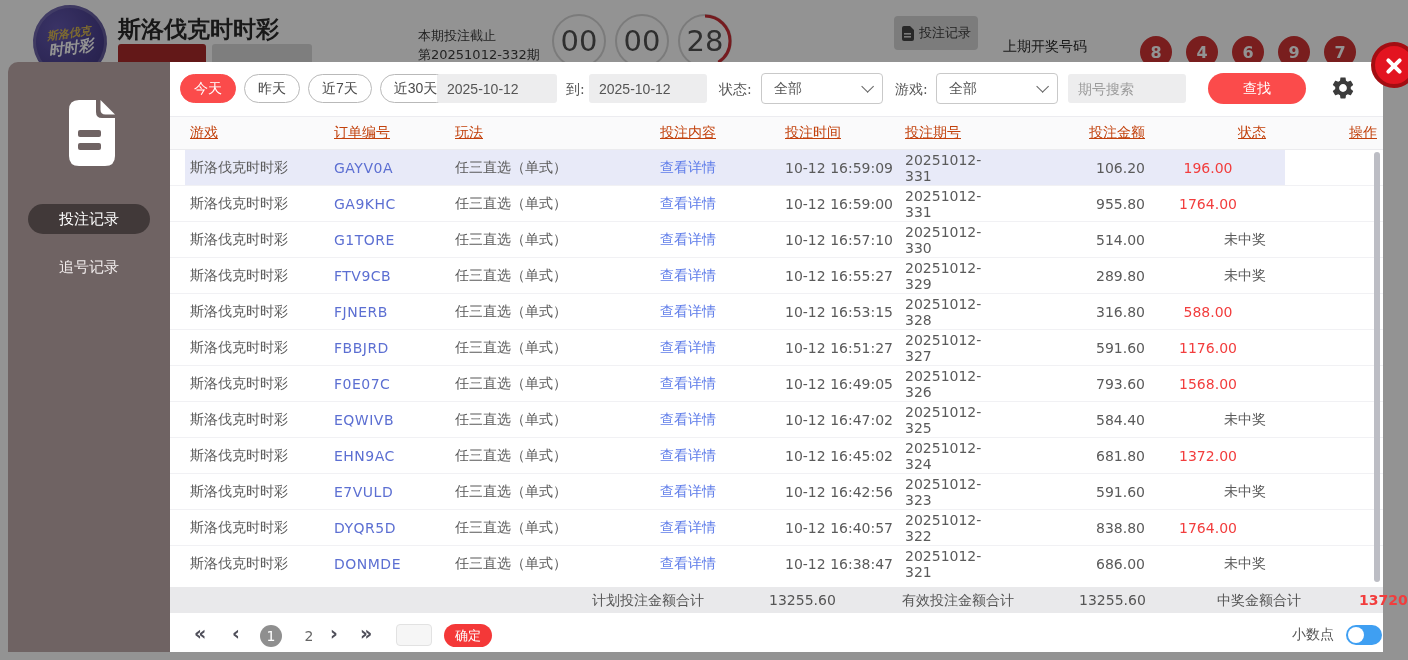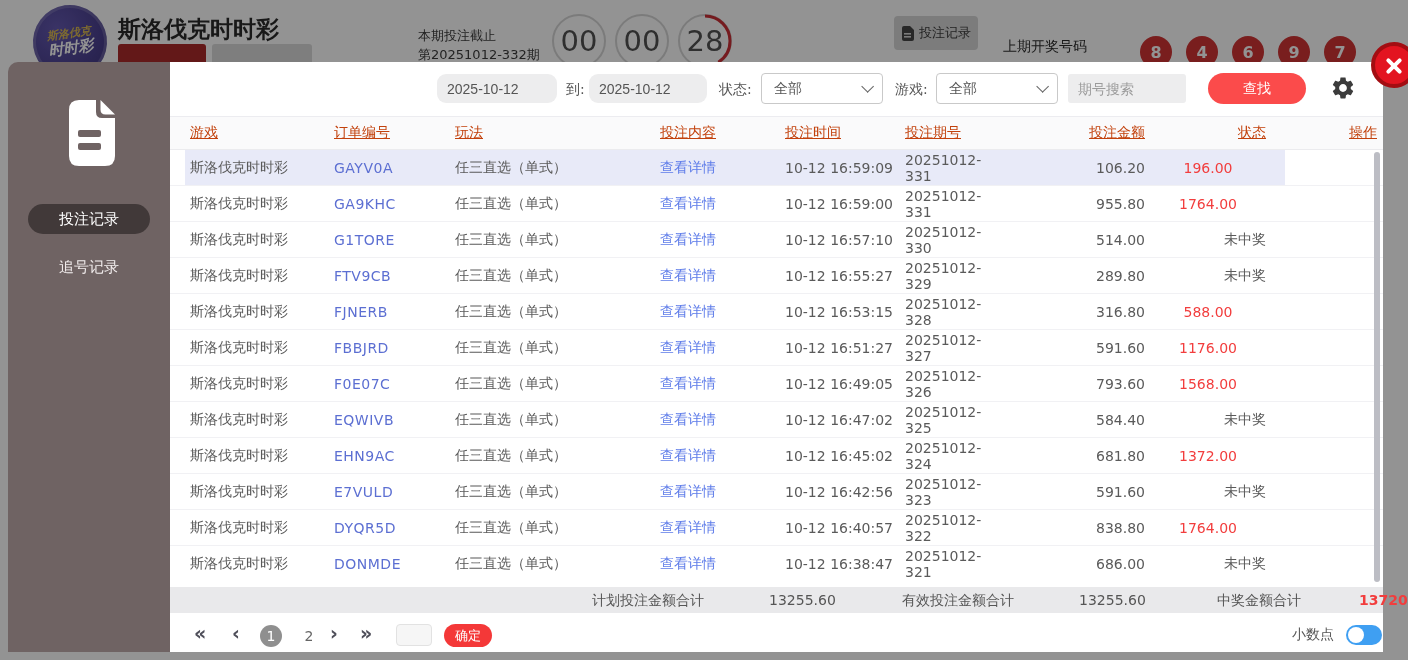--- a/index.html
+++ b/index.html
@@ -45,21 +45,21 @@
 
   
   .modal{position:absolute;left:170px;top:62px;width:1213px;height:590px;background:#fff;
          border-top-right-radius:8px;}
   .filterbar{position:relative;height:54px;border-bottom:1px solid #ececf0;}
   .quick{position:absolute;left:10px;top:12px;display:flex;}
   .pill{height:29px;border-radius:15px;border:1px solid #b9b9b9;background:#fff;color:#4a4a4a;
         font-size:14px;padding:0 13px;display:inline-flex;align-items:center;margin-right:8px;cursor:pointer;box-sizing:border-box;}
   .pill.active{background:#fb4b4b;border-color:#fb4b4b;color:#fff;}
   .date-input{position:absolute;top:12px;height:29px;width:120px;background:#ededee;border:none;
-              border-radius:9px;color:#555;font-size:14px;padding:0 10px;box-sizing:border-box;}
+              border-radius:3px;color:#555;font-size:14px;padding:0 10px;box-sizing:border-box;}
   .f-label{position:absolute;top:19px;font-size:14px;color:#555;}
   .select{position:absolute;top:11px;width:122px;height:31px;border:1px solid #c9c9c9;border-radius:4px;
           background:#fff;display:flex;align-items:center;padding:0 12px;color:#555;font-size:14px;
           box-sizing:border-box;cursor:pointer;}
   .chev{margin-left:auto;width:8px;height:8px;border-right:1.6px solid #666;border-bottom:1.6px solid #666;
         transform:rotate(45deg) translateY(-3px);}
   .search-input{position:absolute;left:898px;top:12px;width:118px;height:29px;background:#ededee;border:none;
                 border-radius:3px;color:#555;font-size:14px;padding:0 10px;box-sizing:border-box;}
   .search-input::placeholder{color:#9b9b9b;}
   .find-btn{position:absolute;left:1038px;top:11px;width:98px;height:31px;border:none;border-radius:16px;
@@ -166,20 +166,26 @@
       </svg>
     </div>
     <div class="side-items" id="side-items">
         <div class="side-item active">投注记录</div>
         <div class="side-item">追号记录</div>
       </div>
   </aside>
 
   <section class="modal">
     <div class="filterbar">
+      <div class="quick" id="quick-filters">
+          <button class="pill active">今天</button>
+          <button class="pill">昨天</button>
+          <button class="pill">近7天</button>
+          <button class="pill">近30天</button>
+        </div>
       <input class="date-input" style="left: 267px;" readonly="" value="2025-10-12">
       <span class="f-label" style="left:396px">到:</span>
       <input class="date-input" style="left: 419px; width: 118px;" readonly="" value="2025-10-12">
       <span class="f-label" style="left:549px">状态:</span>
       <div class="select" style="left:591px">
         <span>全部</span>
         <i class="chev"></i>
       </div>
       <span class="f-label" style="left:725px">游戏:</span>
       <div class="select" style="left:766px">

